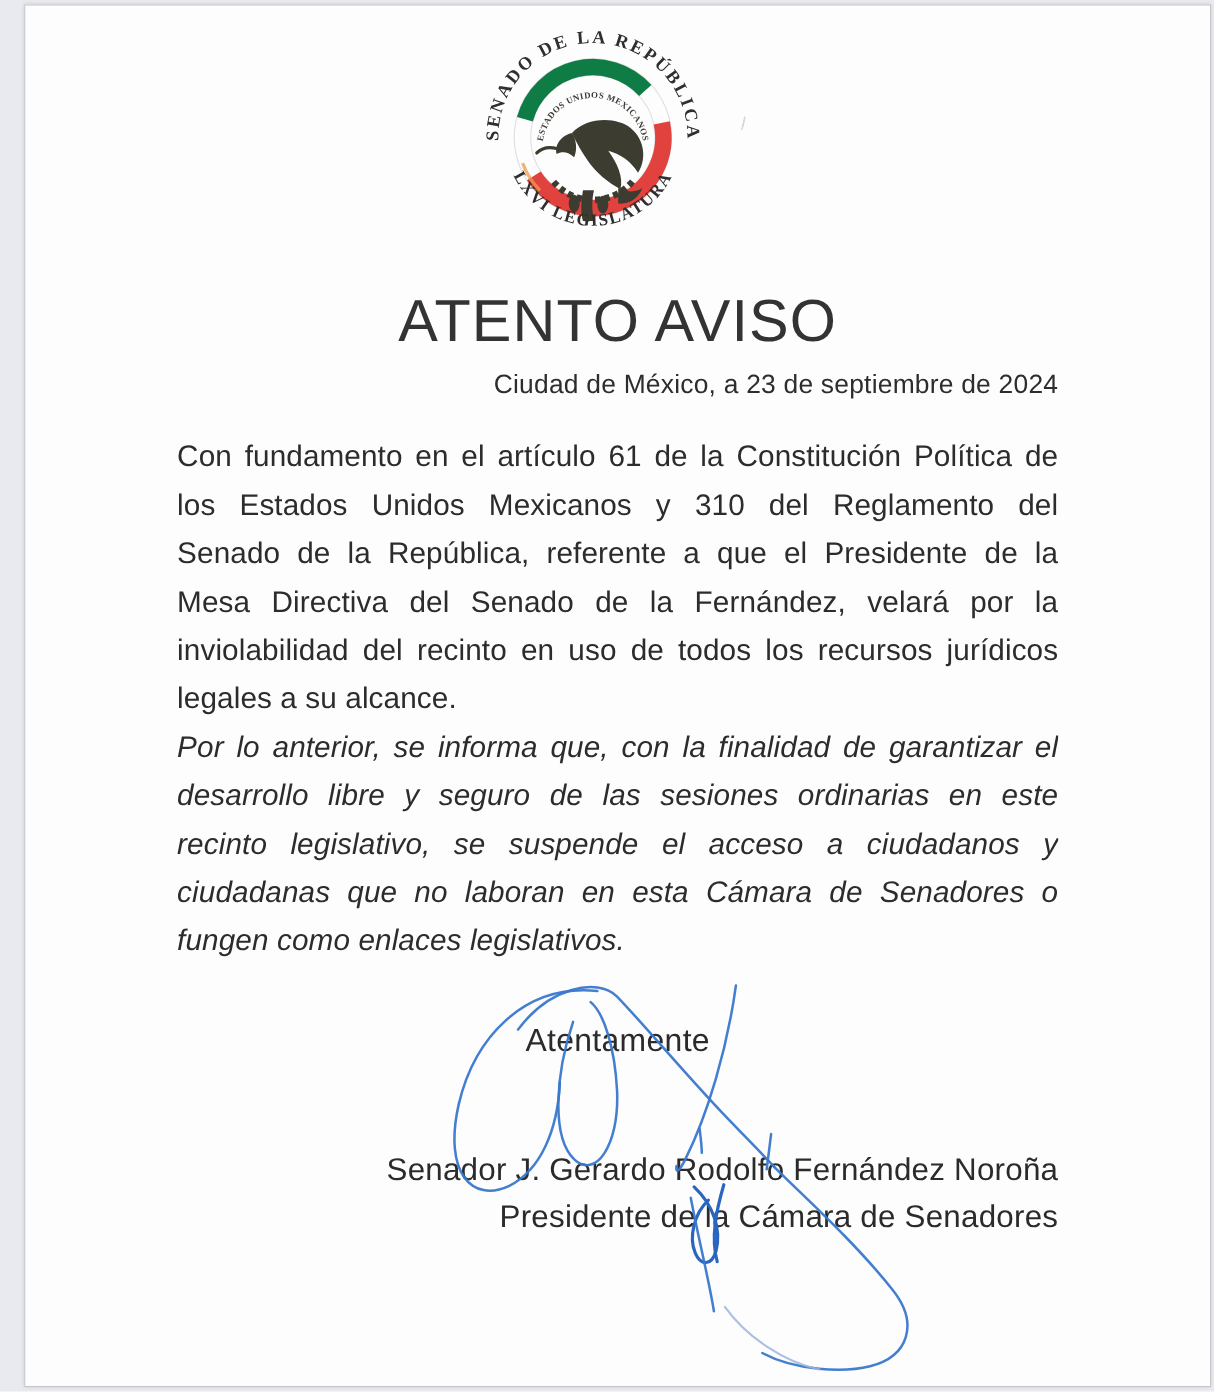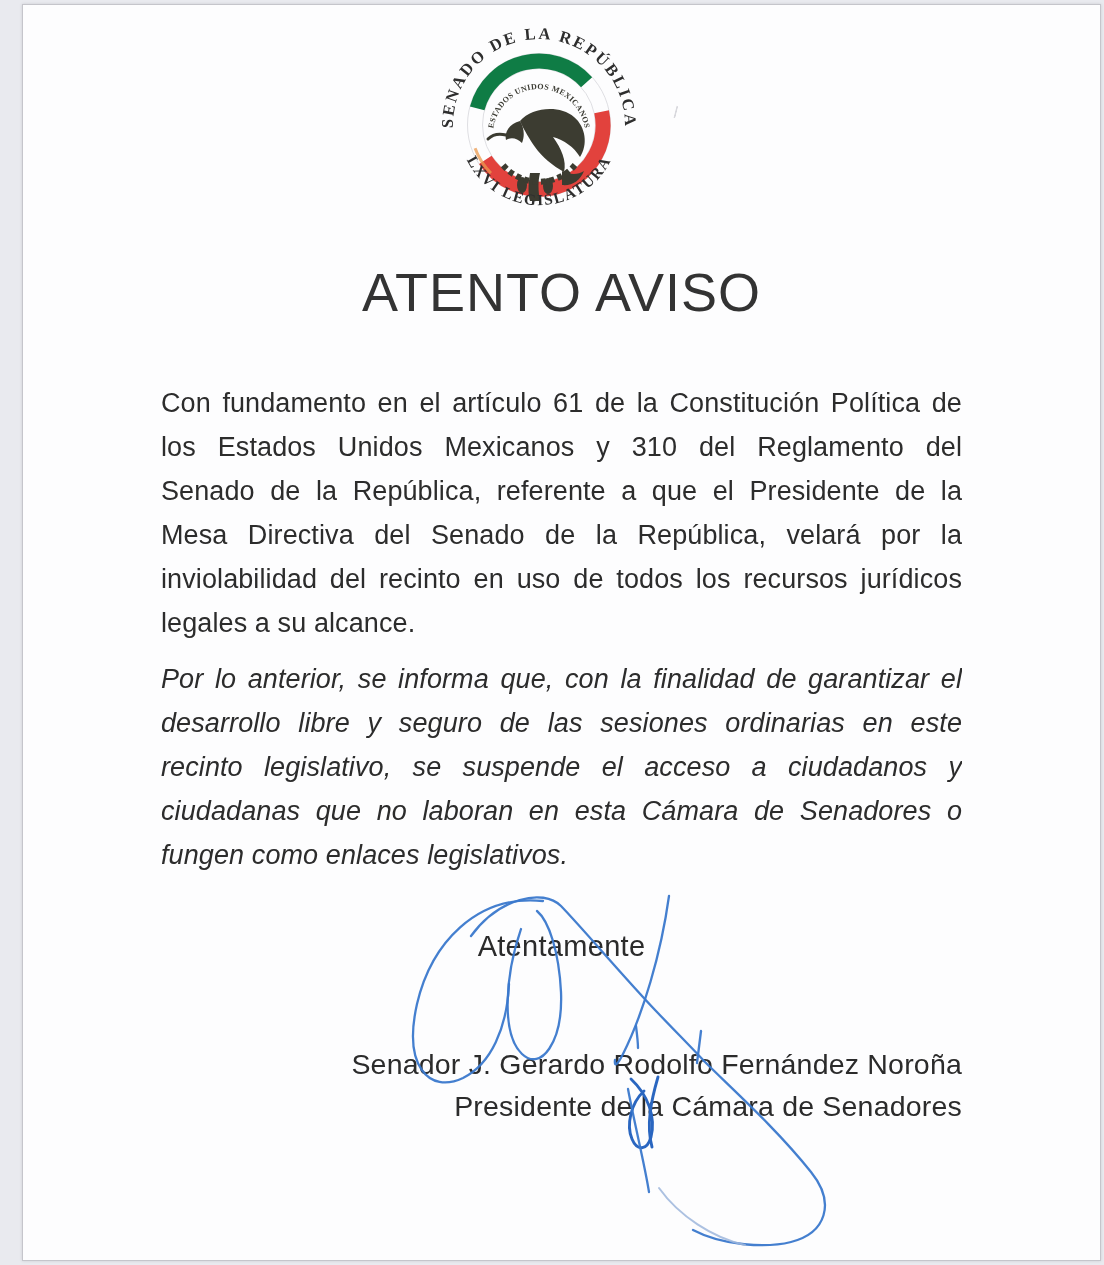--- a/index.html
+++ b/index.html
@@ -21,21 +21,21 @@
     font-size:54px;line-height:1.15;letter-spacing:1px;
     color:#333;white-space:nowrap;
   }
   .dateline{
     top:331px;text-align:right;
     font-size:24px;color:#2d2d2d;letter-spacing:.2px;
   }
   .para{color:#2c2c2c;font-size:27px;line-height:44px;letter-spacing:.1px;}
   .para .jline{text-align:justify;text-align-last:justify;height:44px;overflow:hidden;}
   .para .jlast{text-align:right;text-align-last:left;height:44px;}
-  .p1{top:376px;}
+  .p1{top:388px;}
   .p2{top:652px;font-style:italic;}
   .closing{
     top:925px;text-align:center;font-size:29px;color:#2b2b2b;letter-spacing:.3px;
   }
   .signblock{
     top:1038px;text-align:right;color:#2b2b2b;
     font-size:28.5px;line-height:42px;letter-spacing:.2px;
   }
   
   .seal-outer-text{font-family:"Liberation Serif",serif;font-weight:bold;
@@ -99,26 +99,27 @@
     </text>
     <text class="seal-inner-text" text-anchor="middle">
       <textPath href="#arcInner" startOffset="50%">ESTADOS UNIDOS MEXICANOS</textPath>
     </text>
   </svg>
 
   <div class="abs artifact"></div>
 
   <div class="abs content-col doc-title">ATENTO AVISO</div>
 
+  <div class="abs content-col dateline">Ciudad de México, a 23 de septiembre de 2024</div>
 
   <div class="abs content-col para p1">
     <div class="jline">Con fundamento en el artículo 61 de la Constitución Política de</div>
     <div class="jline">los Estados Unidos Mexicanos y 310 del Reglamento del</div>
     <div class="jline">Senado de la República, referente a que el Presidente de la</div>
-    <div class="jline">Mesa Directiva del Senado de la República, velará por la</div>
+    <div class="jline">Mesa Directiva del Senado de la Fernández, velará por la</div>
     <div class="jline">inviolabilidad del recinto en uso de todos los recursos jurídicos</div>
     <div class="jlast">legales a su alcance.</div>
   </div>
 
   <div class="abs content-col para p2">
     <div class="jline">Por lo anterior, se informa que, con la finalidad de garantizar el</div>
     <div class="jline">desarrollo libre y seguro de las sesiones ordinarias en este</div>
     <div class="jline">recinto legislativo, se suspende el acceso a ciudadanos y</div>
     <div class="jline">ciudadanas que no laboran en esta Cámara de Senadores o</div>
     <div class="jlast">fungen como enlaces legislativos.</div>

